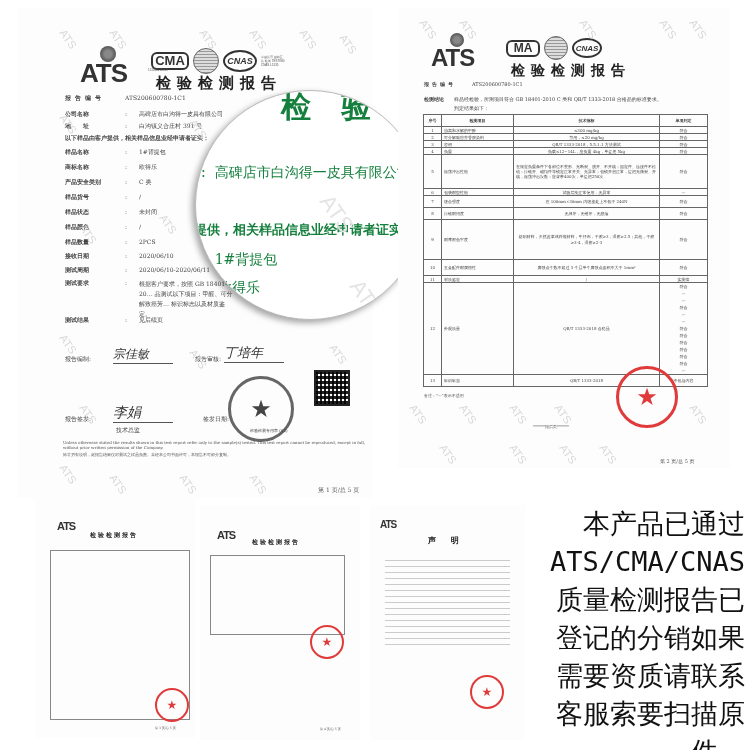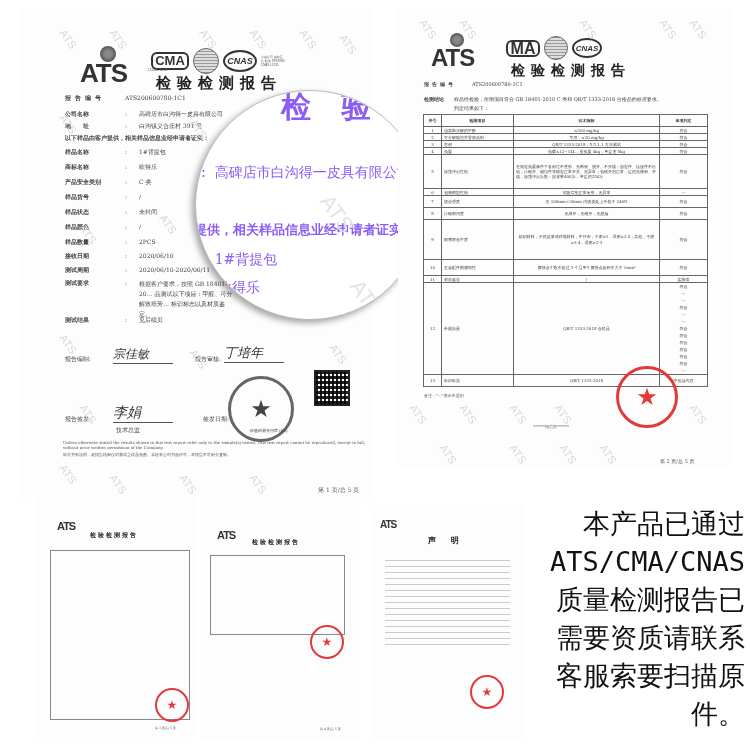--- a/index.html
+++ b/index.html
@@ -12,21 +12,21 @@
   .cert-logos { position: absolute; display: flex; align-items: center; gap: 4px; }
   .cma { border: 2px solid #333; border-radius: 6px; font-family: "Liberation Sans", sans-serif; font-weight: bold; color: #333; text-align: center; }
   .ilac { border-radius: 50%; background: repeating-linear-gradient(0deg, #999 0 1px, #ddd 1px 3px); border: 1px solid #666; }
   .cnas { border: 2px solid #333; border-radius: 50%; font-family: "Liberation Sans", sans-serif; font-weight: bold; font-style: italic; color: #333; text-align: center; }
   .small-txt { font-family: "Liberation Sans", sans-serif; color: #555; }
   .title { position: absolute; font-family: "DejaVu Serif", serif; font-weight: bold; color: #222; letter-spacing: 6px; }
   .field { position: absolute; display: flex; font-size: 6px; color: #444; }
   .field .k { width: 60px; font-weight: bold; }
   .field .c { width: 14px; }
   .mag { position: absolute; border-radius: 50%; background: #fff; box-shadow: -3px 3px 6px rgba(0,0,0,0.35); border: 1px solid #bbb; overflow: hidden; }
-  .mag-line { position: absolute; white-space: nowrap; color: #8b5cf6; font-family: "DejaVu Serif", serif; }
+  .mag-line { position: absolute; white-space: nowrap; color: #15803d; font-family: "DejaVu Serif", serif; }
   table.res { position: absolute; border-collapse: collapse; font-size: 4px; color: #444; }
   table.res td, table.res th { border: 0.6px solid #666; padding: 0 2px; text-align: center; height: 7px; }
   .seal { position: absolute; border-radius: 50%; border: 3px solid #e03a3a; color: #e03a3a; display: flex; align-items: center; justify-content: center; }
   .seal .star { font-size: 24px; color: #e03a3a; }
   .sig { position: absolute; font-family: "DejaVu Serif", serif; color: #333; font-style: italic; }
   .qr { position: absolute; background:
       repeating-linear-gradient(90deg, #222 0 2px, #fff 2px 4px),
       repeating-linear-gradient(0deg, #222 0 3px, #fff 3px 5px);
       background-blend-mode: multiply; border: 2px solid #222; }
   .promo { position: absolute; left: 545px; top: 505px; width: 200px; font-family: "DejaVu Sans Mono", monospace; font-size: 27px; line-height: 38px; color: #111; }
@@ -183,21 +183,21 @@
   <div class="mag-line" style="left:22px;top:188px;font-size:14px;">欧得乐</div>
   <span class="wm" style="left:120px;top:110px;font-size:22px;color:#e4e4e4;">ATS</span>
   <span class="wm" style="left:150px;top:195px;font-size:22px;color:#e4e4e4;">ATS</span>
   <span class="wm" style="left:195px;top:195px;font-size:22px;color:#e4e4e4;">ATS</span>
 </div>
 
 <div class="page" style="left:398px;top:8px;width:332px;height:460px;">
   <div class="globe" style="left:52px;top:25px;width:14px;height:14px;"></div>
   <div class="logo-ats" style="left:33px;top:36px;font-size:24px;">ATS</div>
   <div class="cert-logos" style="left:108px;top:28px;">
-    <div class="cma" style="width:34px;height:17px;font-size:16px;line-height:13px;">MA</div>
+    <div class="cma" style="width:34px;height:17px;font-size:12px;line-height:13px;">MA</div>
     <div class="ilac" style="width:24px;height:24px;"></div>
     <div class="cnas" style="width:30px;height:20px;font-size:8px;line-height:17px;">CNAS</div>
   </div>
   <div class="title" style="left:113px;top:54px;font-size:14px;">检验检测报告</div>
   <div class="field" style="left:26px;top:73px;font-size:5px;">
       <span class="k" style="width:48px;letter-spacing:3px;">报告编号</span>
       <span>ATS200600780-1C1</span>
     </div>
   <div class="field" style="left:26px;top:88px;font-size:5px;width:290px;">
     <span style="font-weight:bold;width:30px;">检测结论</span>
@@ -366,16 +366,17 @@
        background: repeating-linear-gradient(0deg, #aaa 0 1px, transparent 1px 6px);opacity:0.6;"></div>
   <div class="seal" style="left:100px;top:170px;width:34px;height:34px;border-width:2px;">
       <span class="star" style="font-size:12px;">★</span>
     </div>
 </div>
 
 <div class="promo">
   <div>本产品已通过</div>
   <div>ATS/CMA/CNAS</div>
   <div>质量检测报告已</div>
+  <div>登记的分销如果</div>
   <div>需要资质请联系</div>
   <div>客服索要扫描原</div>
   <div>件。</div>
 </div>
 
 </body></html>

